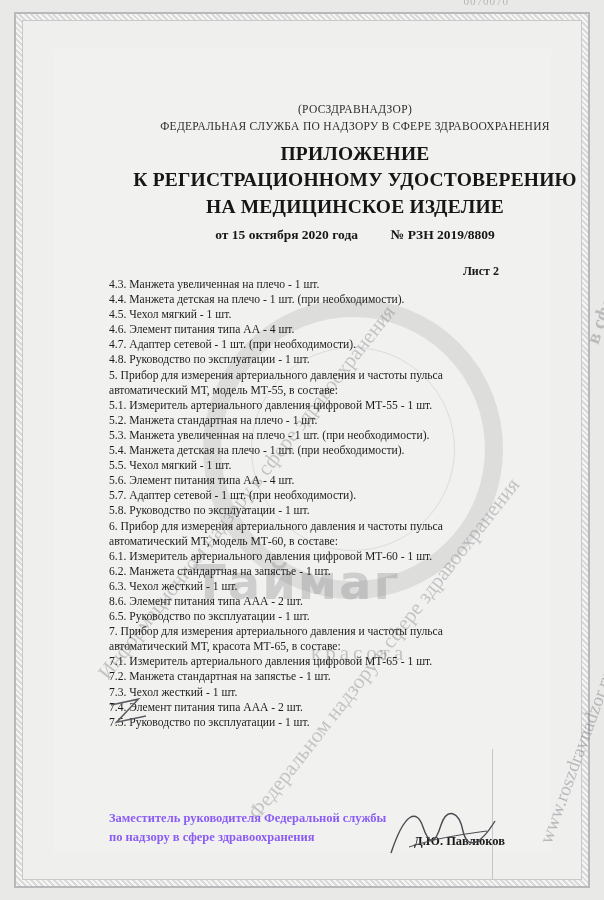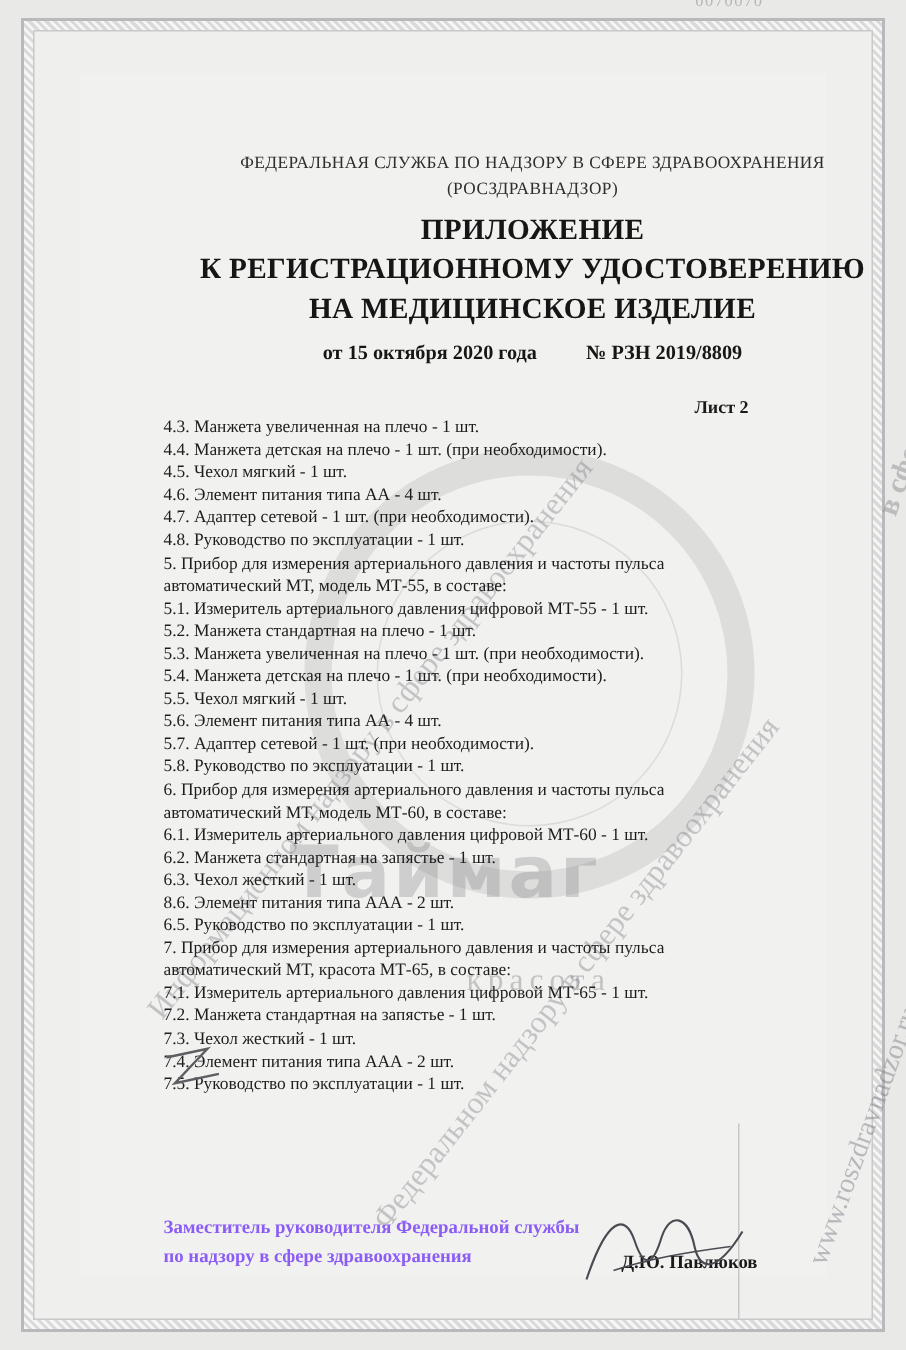--- a/index.html
+++ b/index.html
@@ -252,22 +252,22 @@
       <div class="wm-big">Таймаг</div>
       <div class="wm-sub">красота</div>
       <div class="wm-diag1">Информационном надзору в сфере здравоохранения</div>
       <div class="wm-diag2">Федеральном надзору в сфере здравоохранения</div>
       <div class="wm-diag3">www.roszdravnadzor.ru</div>
       <div class="wm-diag4">в сфере здравоохранения</div>
 
       <div class="content">
 
         <div class="agency">
+          <div>(РОСЗДРАВНАДЗОР)</div>
           <div>ФЕДЕРАЛЬНАЯ СЛУЖБА ПО НАДЗОРУ В СФЕРЕ ЗДРАВООХРАНЕНИЯ</div>
-          <div>(РОСЗДРАВНАДЗОР)</div>
         </div>
 
         <div class="title">
           <div>ПРИЛОЖЕНИЕ</div>
           <div>К РЕГИСТРАЦИОННОМУ УДОСТОВЕРЕНИЮ</div>
           <div>НА МЕДИЦИНСКОЕ ИЗДЕЛИЕ</div>
         </div>
 
         <div class="dateline">
           <span>от  15 октября 2020 года</span>

